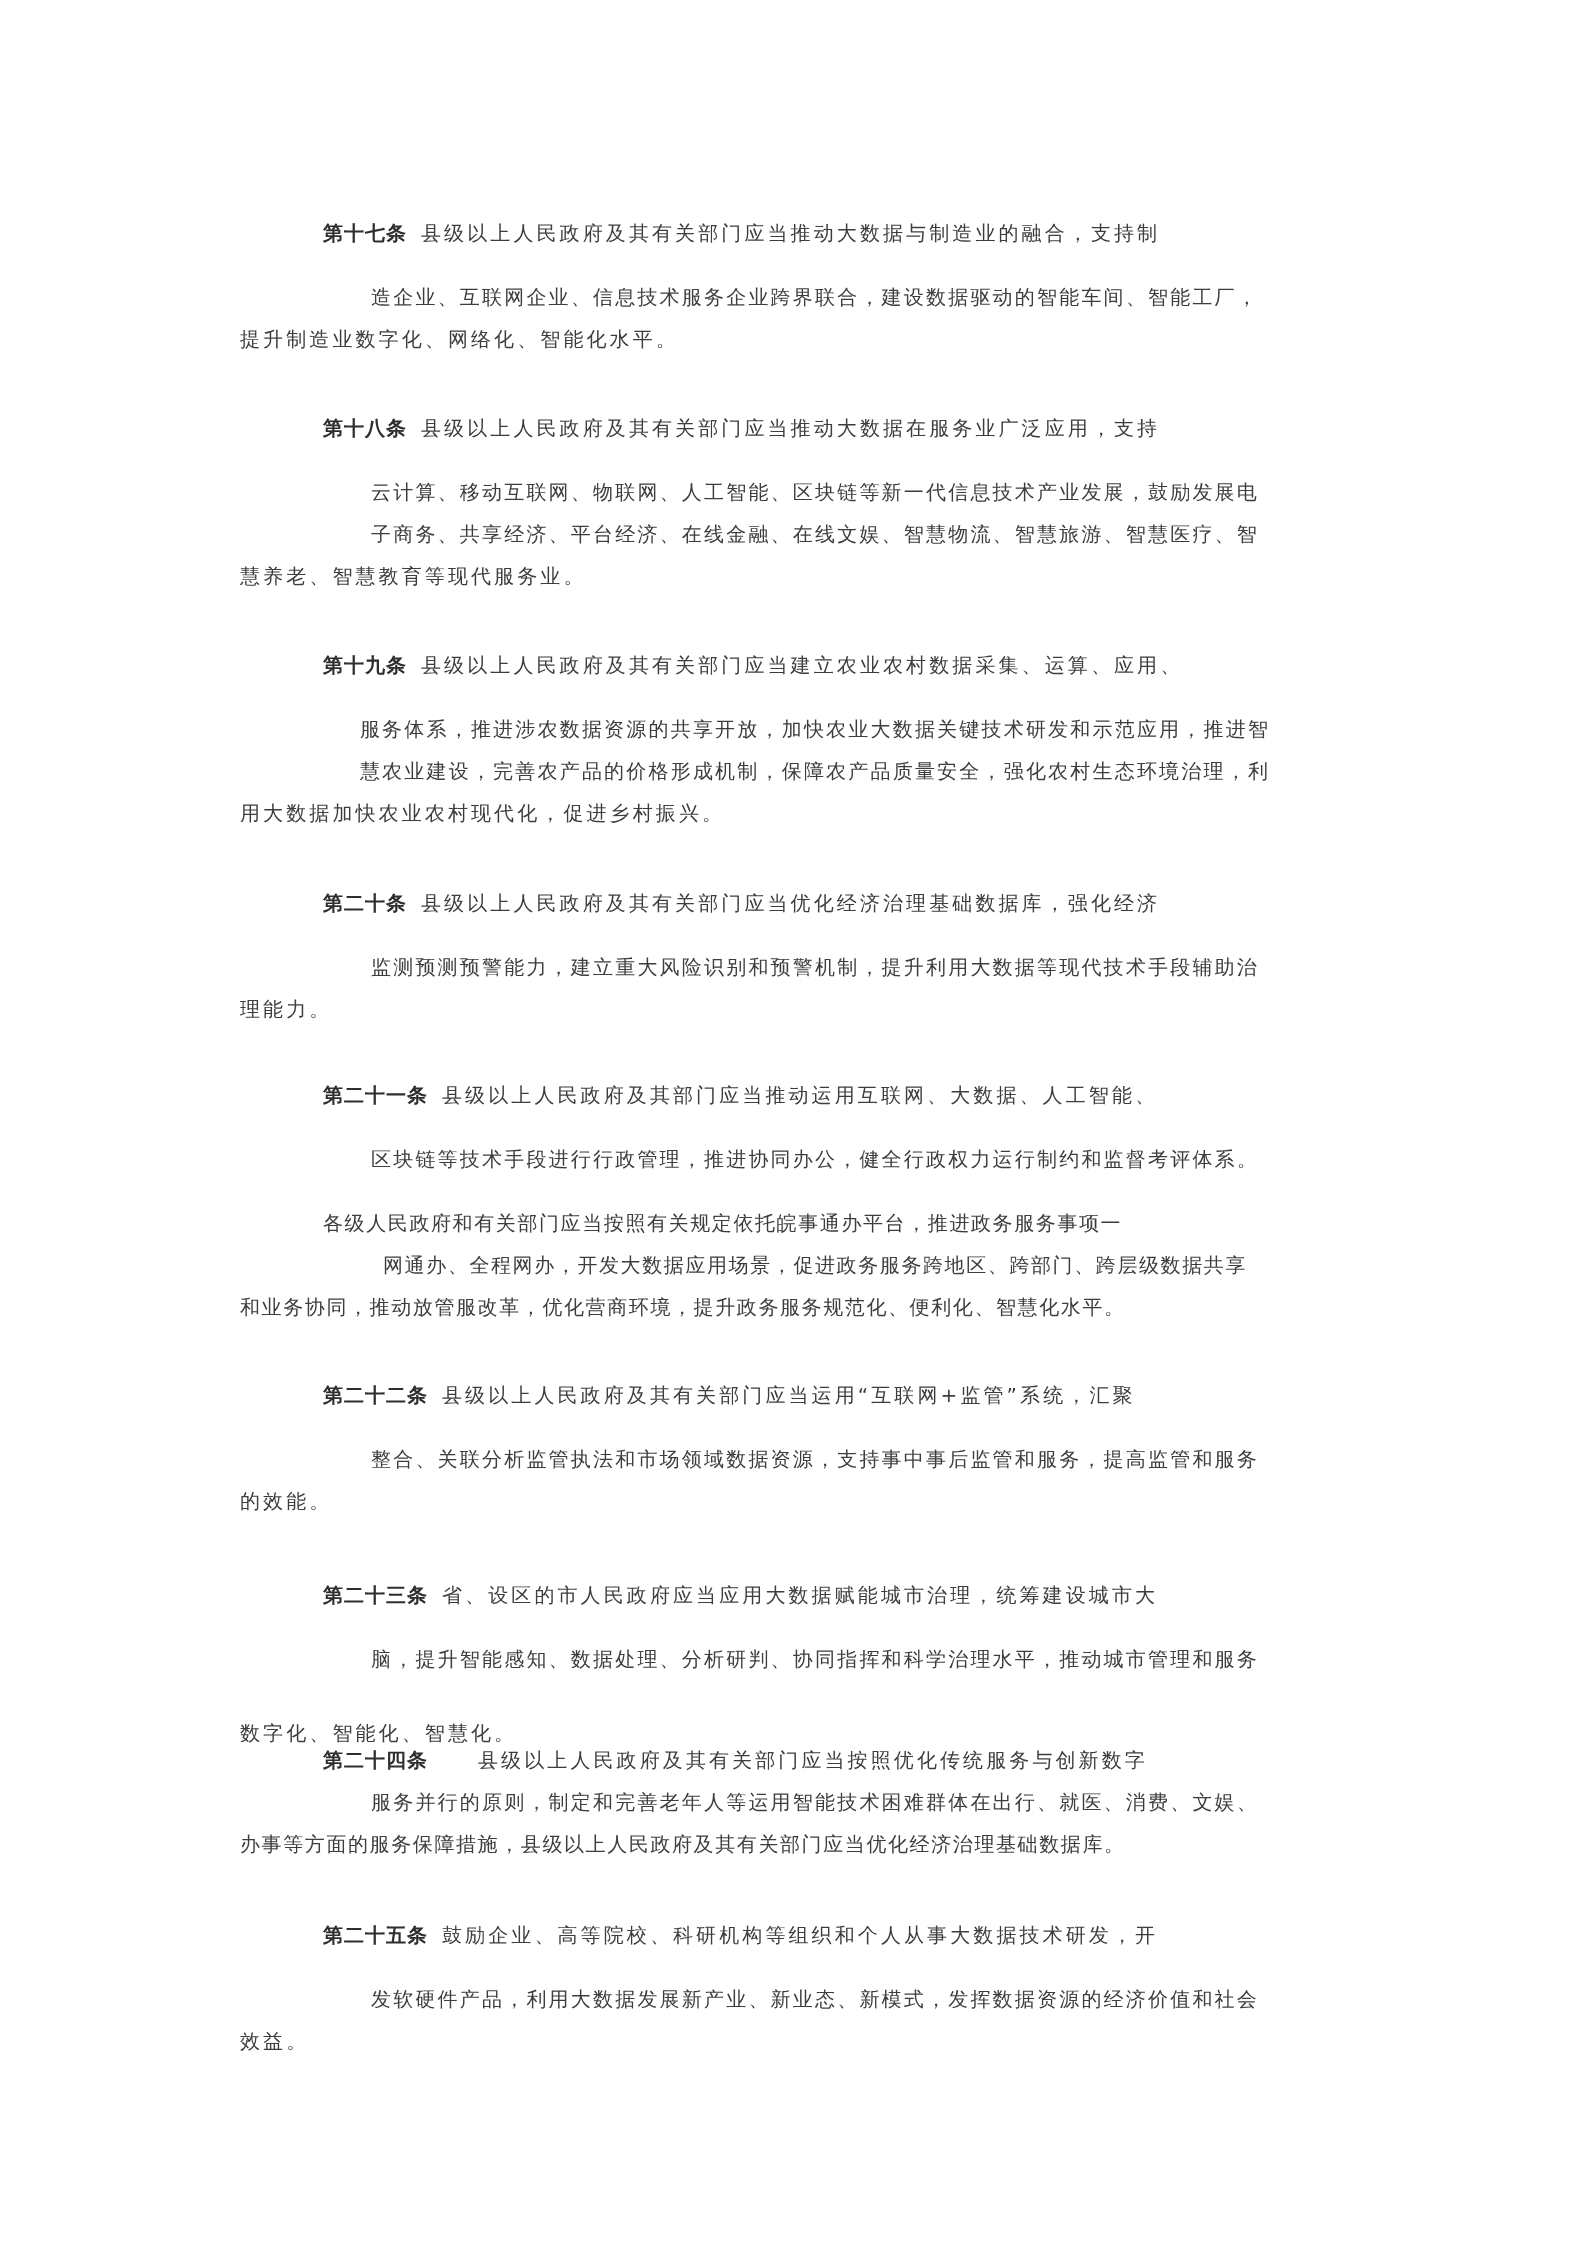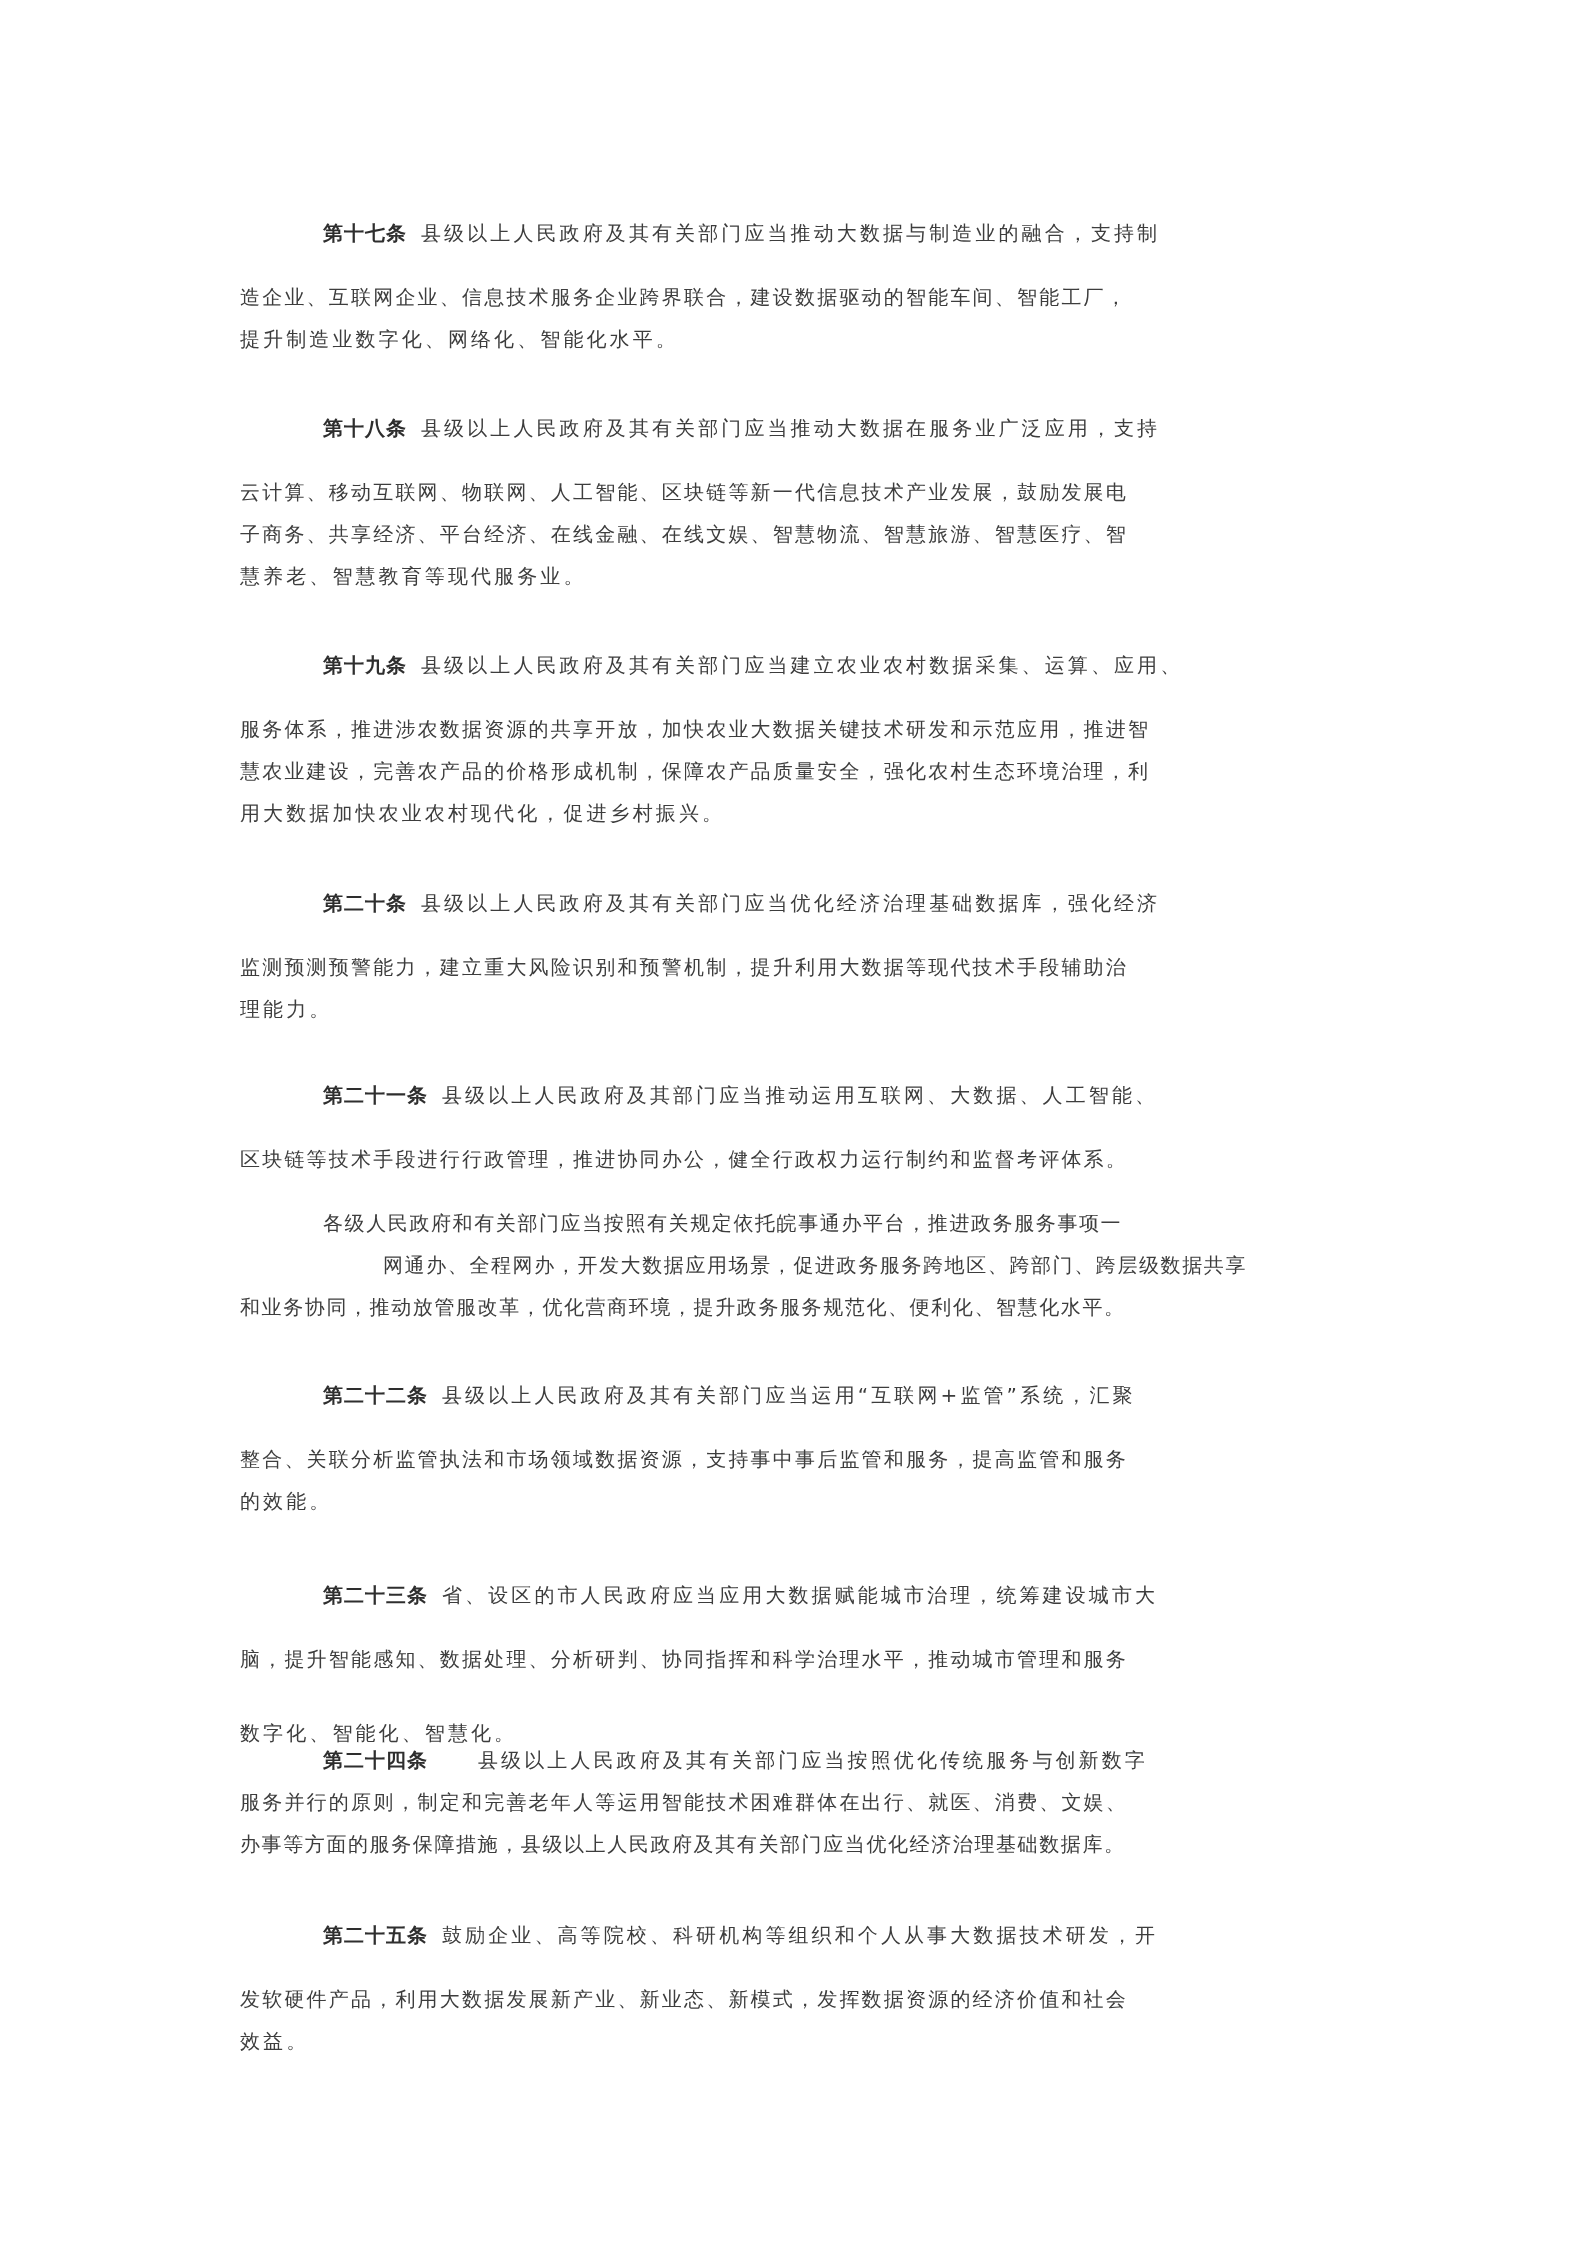--- a/index.html
+++ b/index.html
@@ -37,21 +37,21 @@
     }
     .article-no {
       font-weight: bold;
       color: #2e2e2e;
       letter-spacing: 1px;
       margin-right: 14px;
     }
     .article-no.wide {
       margin-right: 50px;
     }
-    .tight { letter-spacing: 2.2px; }
+    .tight { letter-spacing: 2.2px; text-align: center; }
     .tighter { letter-spacing: 1.6px; }
   </style>
 </head>
 <body>
 
 <div class="page">
 
   <section>
     <div class="line first" style="top:218px;"><span class="article-no">第十七条</span><span>县级以上人民政府及其有关部门应当推动大数据与制造业的融合，支持制</span></div>
     <div class="line tight" style="top:282px;">造企业、互联网企业、信息技术服务企业跨界联合，建设数据驱动的智能车间、智能工厂，</div>

